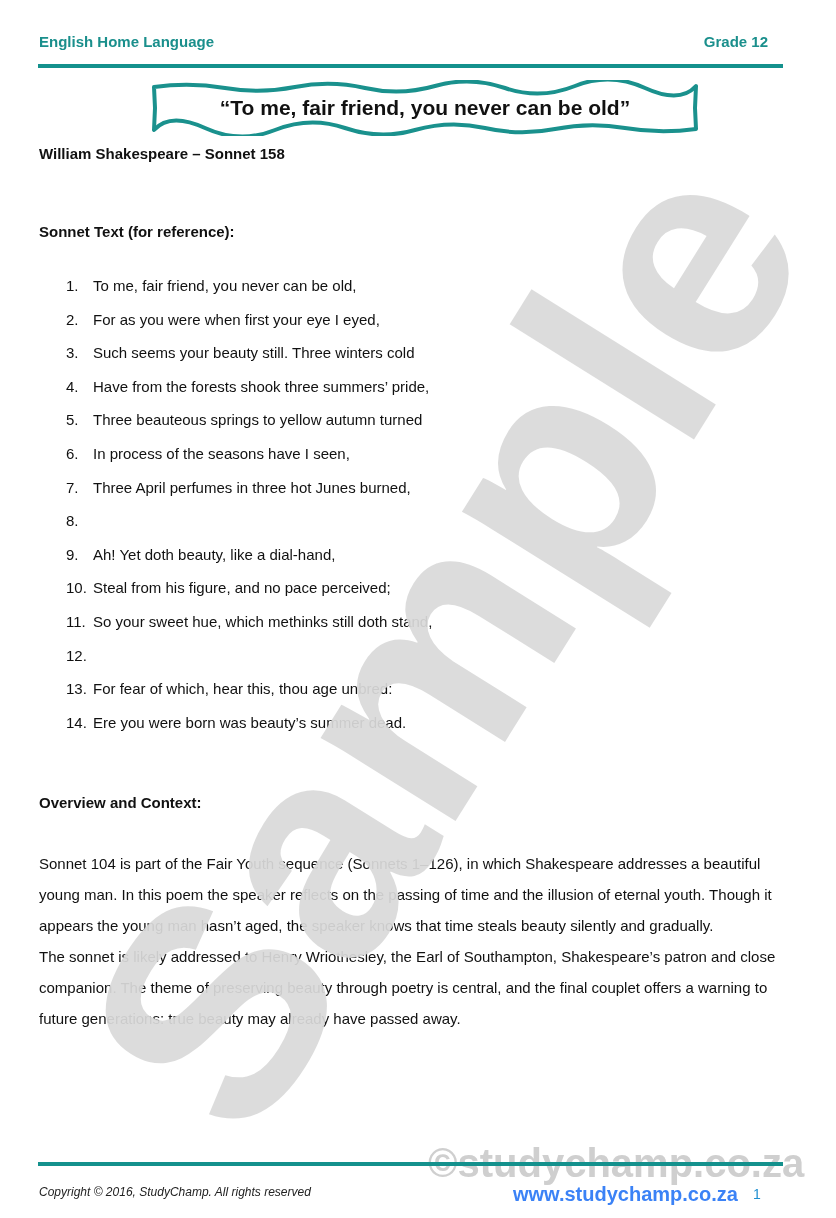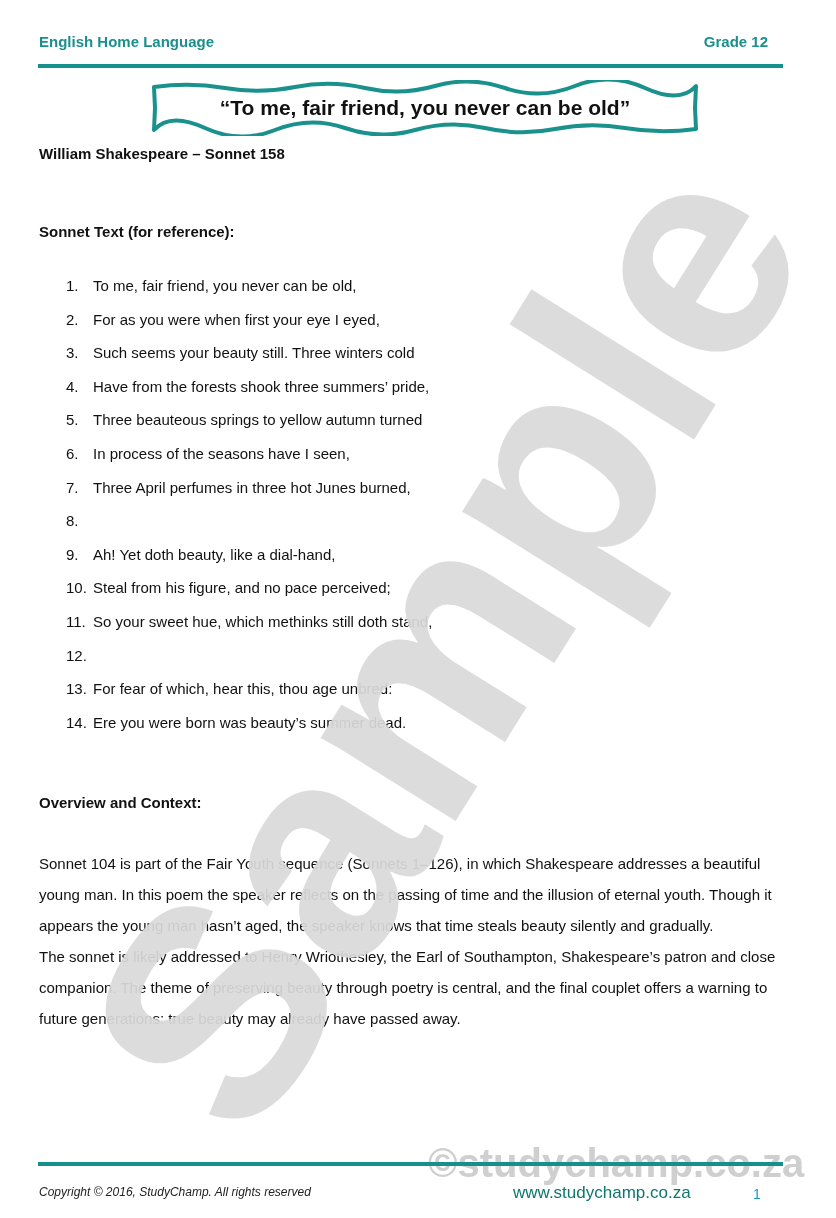--- a/index.html
+++ b/index.html
@@ -49,21 +49,21 @@
       position: absolute; left: 38px; top: 1162px; width: 745px; height: 4px; background: #14918d;
     }
     .footer-copyright {
       position: absolute; left: 39px; top: 1185px; font-size: 12px; color: #222; font-style: italic;
     }
     .footer-brand-watermark {
       position: absolute; left: 428px; top: 1141px; font-size: 40px; font-weight: bold;
       color: #cfcfcf; letter-spacing: 0px; font-family: "Liberation Sans", sans-serif;
     }
     .footer-url {
-      position: absolute; left: 513px; top: 1183px; font-size: 17px; font-weight: normal; color: #0f766e;
+      position: absolute; left: 513px; top: 1183px; font-size: 20px; font-weight: bold; color: #3b82f6;
     }
     .footer-page {
       position: absolute; left: 753px; top: 1186px; font-size: 14px; color: #1f8fd0;
     }
   </style>
 </head>
 <body>
 
 <div class="header-left">English Home Language</div>
 <div class="header-right">Grade 12</div>

